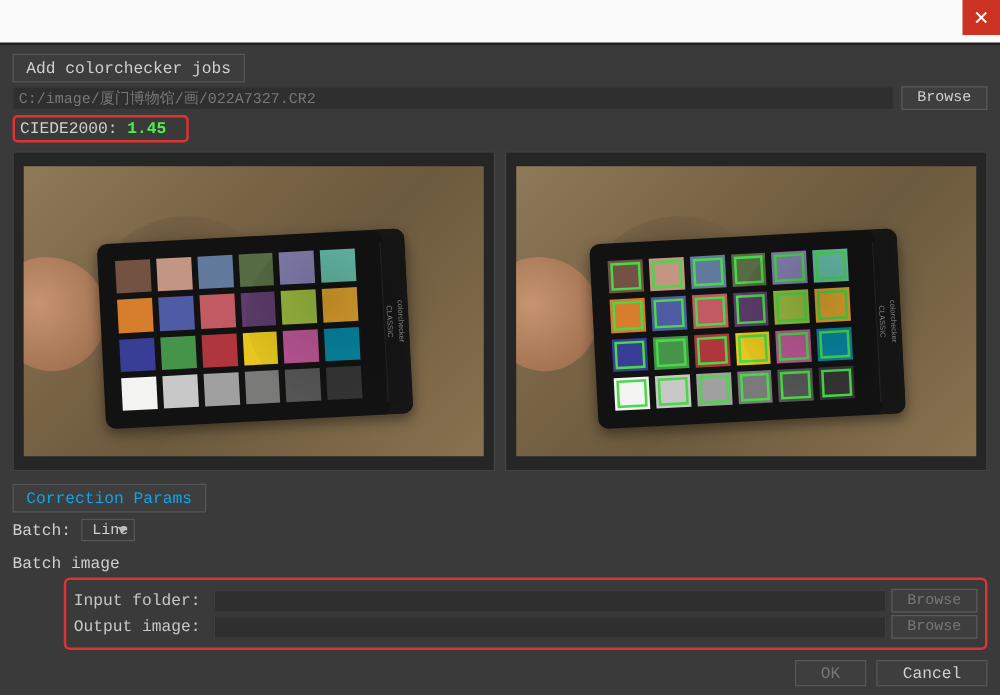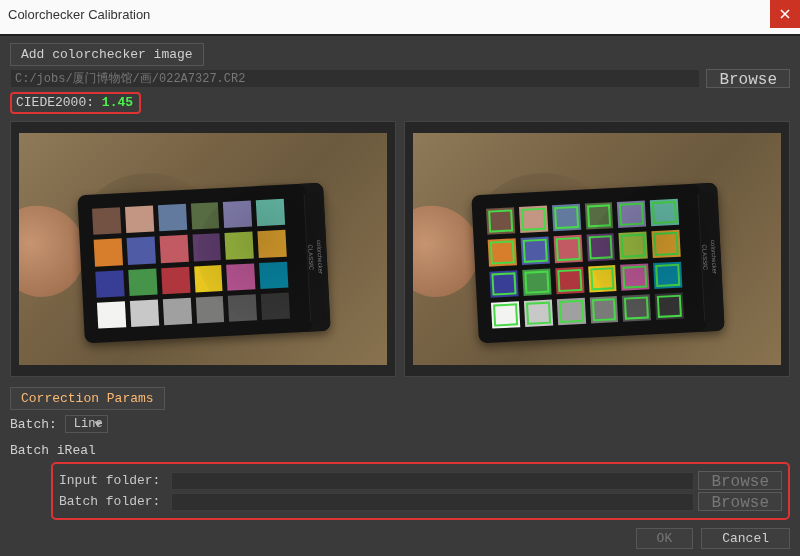--- a/index.html
+++ b/index.html
@@ -62,30 +62,30 @@
     padding: 0 4px;
     font-family: "Courier New", monospace;
     font-size: 12px;
   }
   .browse-btn {
     background: #3e3e3e;
     border: 1px solid #5a5a5a;
     color: #d0d0d0;
     padding: 1px 12px;
     font-family: "Courier New", monospace;
-    font-size: 16px;
+    font-size: 12px;
     height: 19px;
   }
   .browse-btn.disabled {
     color: #777;
   }
   .ciede-row {
     display: inline-block;
     margin-top: 4px;
-    padding: 1px 6px 1px 4px;
+    padding: 1px 16px 1px 4px;
     border: 2px solid #d33;
     border-radius: 4px;
     font-family: "Courier New", monospace;
     font-size: 13px;
     line-height: 16px;
   }
   .ciede-label { color: #d0d0d0; }
   .ciede-value { color: #4cf04c; font-weight: bold; }
   .previews {
     display: flex;
@@ -154,21 +154,21 @@
     writing-mode: vertical-rl;
   }
   .params-tab {
     display:inline-block;
     margin-top: 10px;
     background:#3e3e3e;
     border:1px solid #555;
     padding:3px 10px;
     font-family:"Courier New",monospace;
     font-size:13px;
-    color:#fdba74;
+    color:#0ea5e9;
   }
   .type-row {
     margin-top:5px;
     display:flex; align-items:center; gap:8px;
     font-family:"Courier New",monospace;
     font-size:13px;
     color:#d0d0d0;
   }
   .type-select {
     background:#3a3a3a;
@@ -221,36 +221,35 @@
     padding:2px 20px;
     font-family:"Courier New",monospace;
     font-size:13px;
   }
   .footer .btn.disabled { color:#777; }
 </style>
 </head>
 <body>
 
 <div class="titlebar">
-  <span>Colorchecker Calibration</span>
   <span class="spacer"></span>
   <div class="close-btn">
     <svg width="10" height="10" viewBox="0 0 10 10">
         <path d="M1 1 L9 9 M9 1 L1 9" stroke="#fff" stroke-width="1.6"></path>
       </svg>
   </div>
 </div>
 <div class="chrome-gap"></div>
 
 <div class="dialog-body">
 
   
-  <div class="section-btn">Add colorchecker image</div>
+  <div class="section-btn">Add colorchecker jobs</div>
   <div class="path-row">
-    <div class="path-input">C:/jobs/厦门博物馆/画/022A7327.CR2</div>
+    <div class="path-input">C:/image/厦门博物馆/画/022A7327.CR2</div>
     <div class="browse-btn">Browse</div>
   </div>
 
   
   <div class="ciede-row">
     <span class="ciede-label">CIEDE2000:</span>
     <span class="ciede-value">1.45</span>
   </div>
 
   
@@ -335,29 +334,29 @@
   <div class="params-tab">Correction Params</div>
   <div class="type-row">
     <span>Batch:</span>
     <div class="type-select">
       <span>Line</span>
       <span class="caret"></span>
     </div>
   </div>
 
   
-  <div class="batch-label">Batch iReal</div>
+  <div class="batch-label">Batch image</div>
   <div class="batch-box">
     <div class="folder-row">
       <span class="folder-lbl">Input folder:</span>
       <div class="folder-input"></div>
       <div class="browse-btn disabled">Browse</div>
     </div>
     <div class="folder-row">
-      <span class="folder-lbl">Batch folder:</span>
+      <span class="folder-lbl">Output image:</span>
       <div class="folder-input"></div>
       <div class="browse-btn disabled">Browse</div>
     </div>
   </div>
 
   
   <div class="footer">
     <div class="btn disabled">OK</div>
     <div class="btn">Cancel</div>
   </div>

